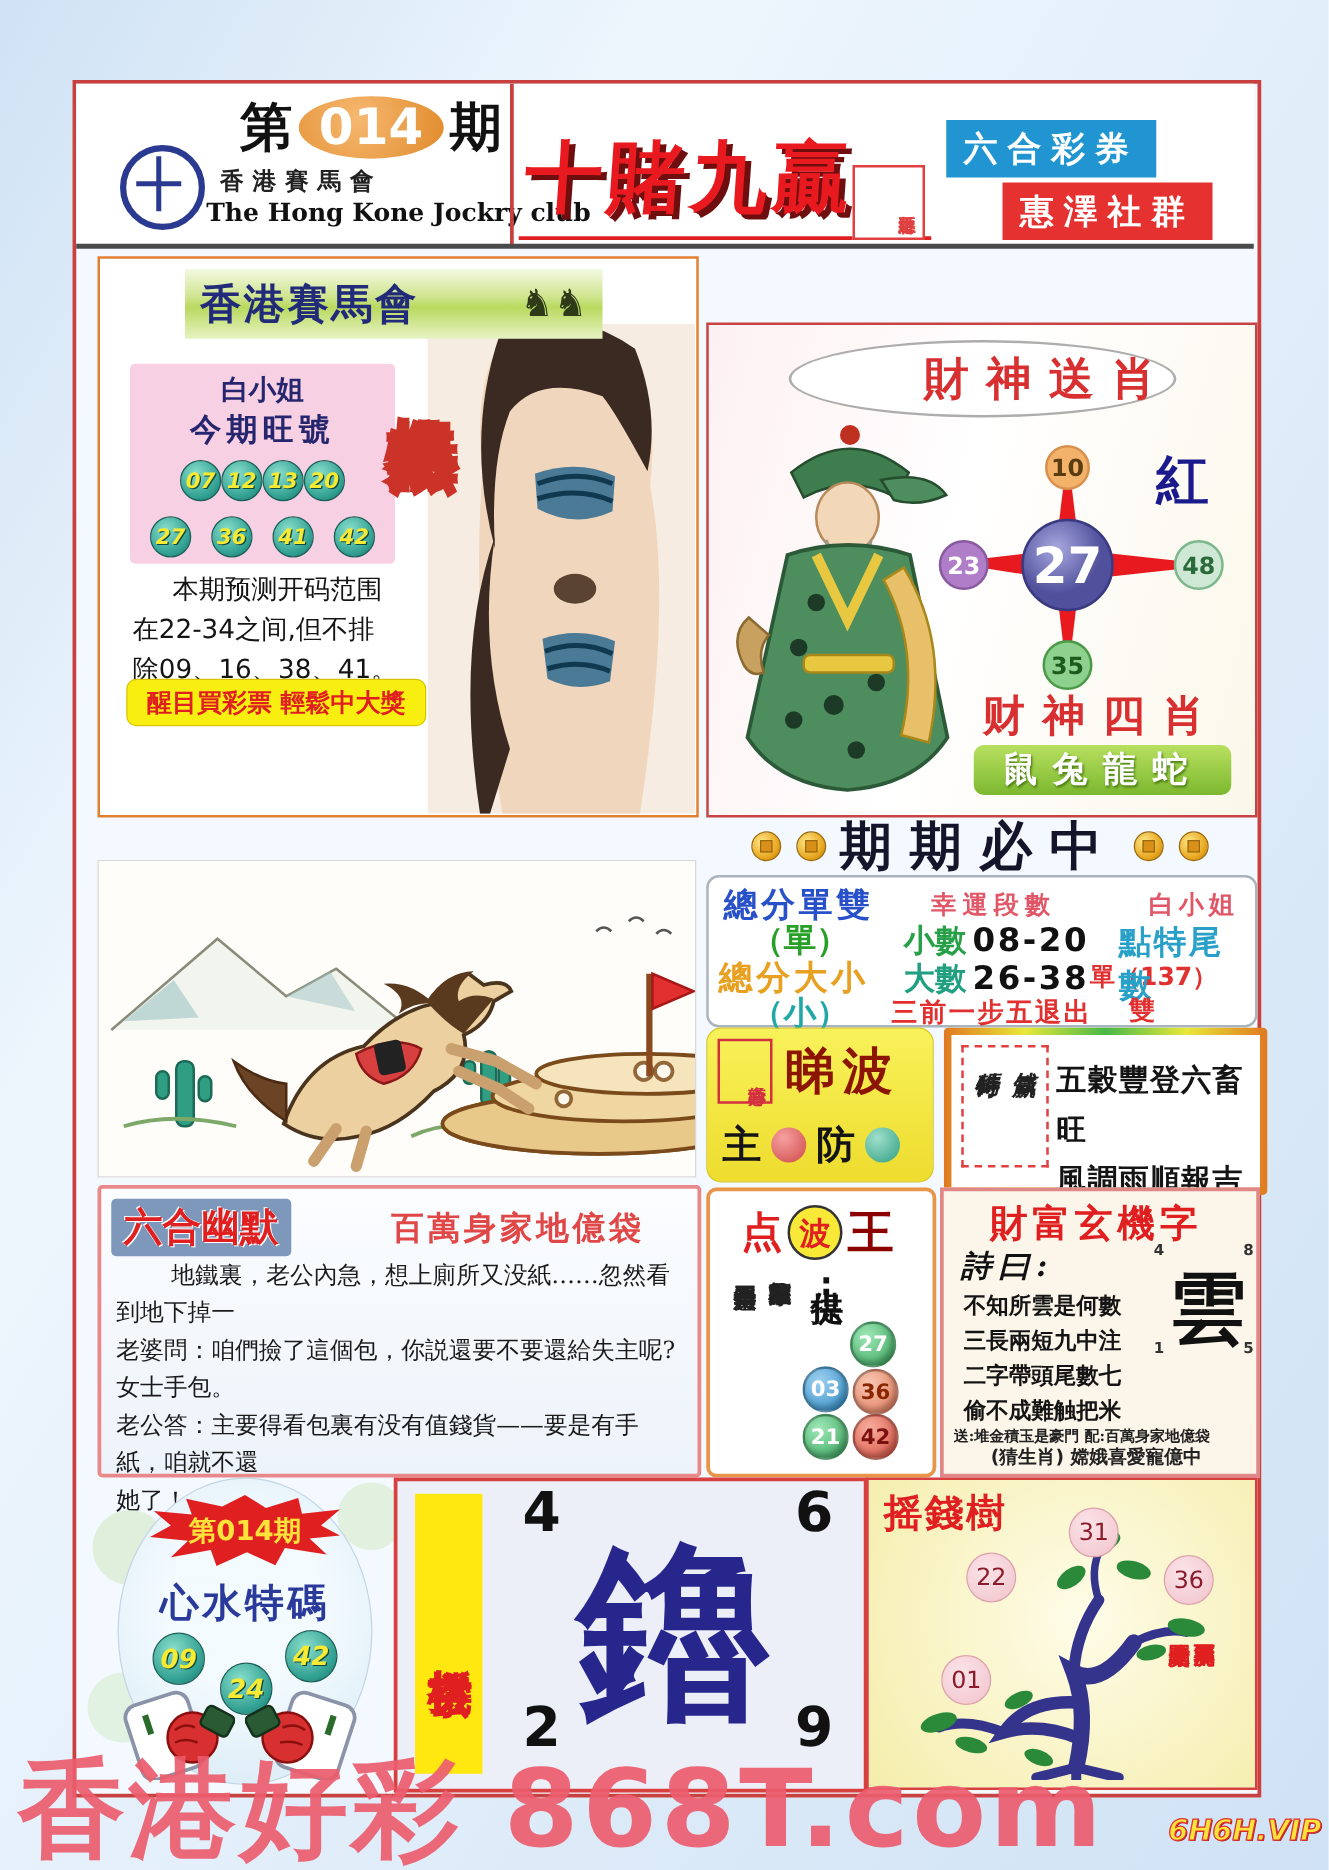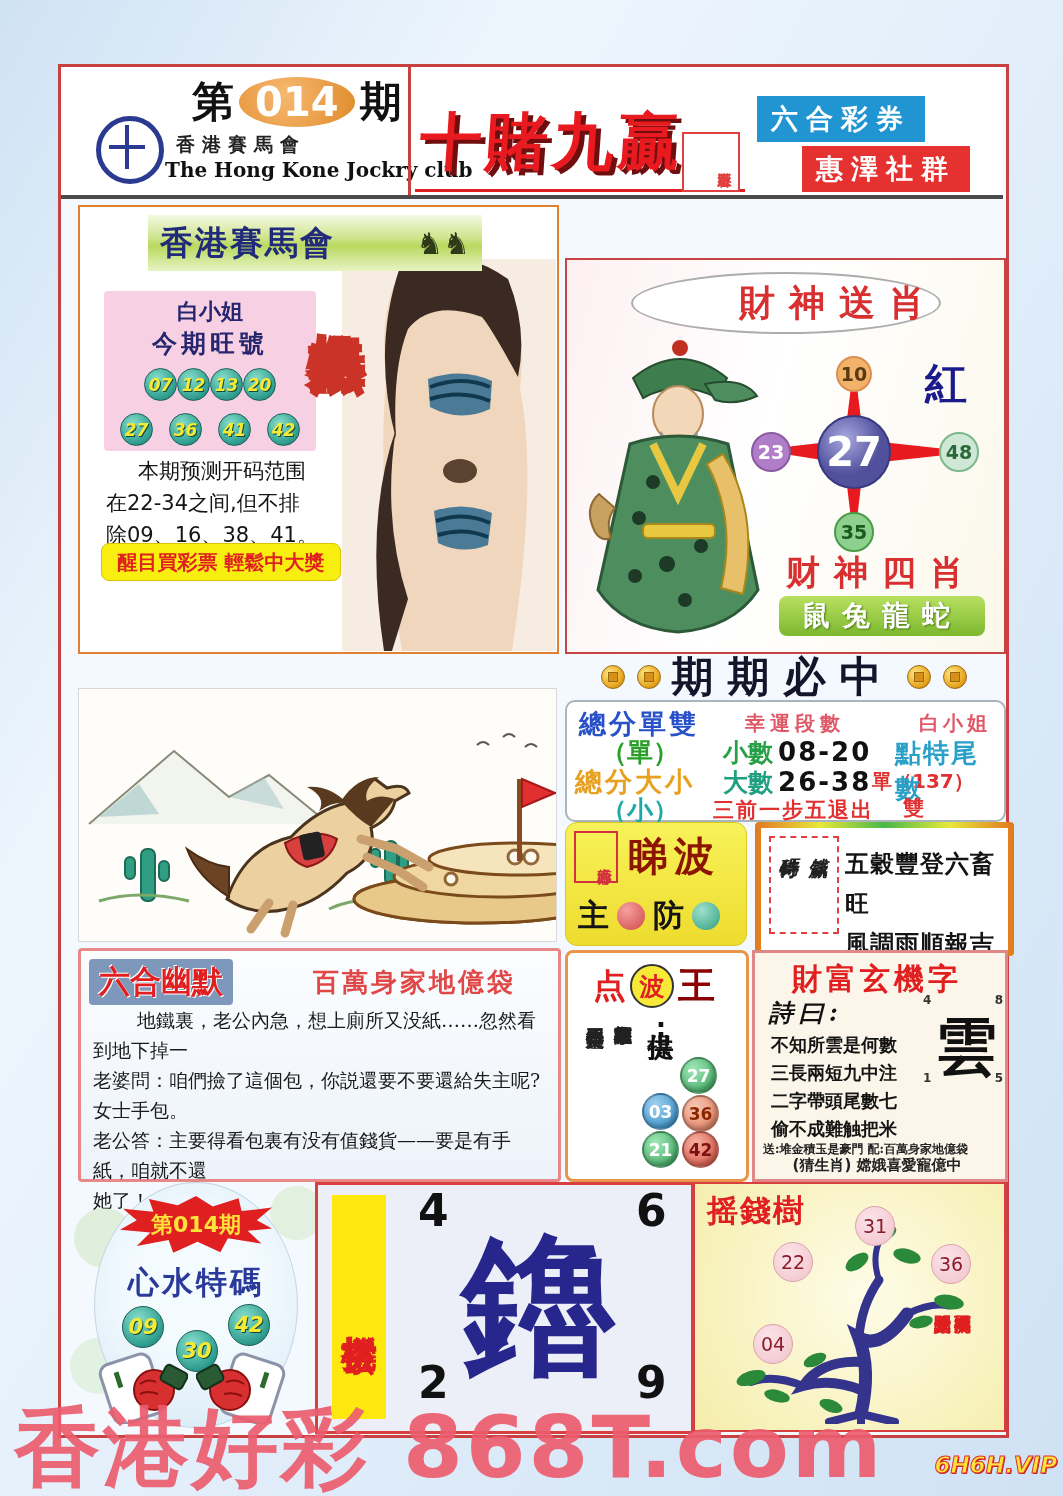--- a/index.html
+++ b/index.html
@@ -207,21 +207,21 @@
     <div class="abs" style="left:190px;top:8px;width:54px;height:54px;border-radius:50%;background:#cfe8c0;opacity:.5"></div>
     <div class="abs" style="left:-10px;top:160px;width:56px;height:56px;border-radius:50%;background:#cfe8c0;opacity:.45"></div>
     <div class="abs" style="left:14px;top:4px;width:202px;height:244px;border-radius:50%;border:1px solid #c4d6e4;
          background:radial-gradient(circle at 50% 42%,#f4fbff 35%,#d4e8f4)"></div>
     <div class="abs burst" style="left:40px;top:18px;width:152px;height:58px">
       <span style="color:#ffe23a;font-weight:900;font-size:22px">第014期</span>
     </div>
     <div class="abs serif" style="left:0;top:84px;width:232px;text-align:center;font-size:31px;font-weight:900;color:#2a3a9a;letter-spacing:3px">心水特碼</div>
     <span class="tealnum bignum abs" style="left:42px;top:128px">09</span>
     <span class="tealnum bignum abs" style="left:148px;top:126px">42</span>
-    <span class="tealnum bignum abs" style="left:96px;top:152px">30</span>
+    <span class="tealnum bignum abs" style="left:96px;top:152px">24</span>
     <svg class="abs" style="left:16px;top:172px" width="92" height="74" viewBox="0 0 92 74">
       <rect x="10" y="8" width="52" height="62" rx="10" fill="#fff" stroke="#8a93a8" stroke-width="3" transform="rotate(-18 36 39)"></rect>
       <rect x="20" y="22" width="5" height="16" fill="#2a6a2a" transform="rotate(-18 22 30)"></rect>
       <circle cx="58" cy="40" r="20" fill="#d83030" stroke="#8a1010" stroke-width="2"></circle>
       <path d="M44 34 q8 -6 16 -2 M44 44 q8 -4 18 0" stroke="#8a1010" stroke-width="2" fill="none"></path>
       <rect x="66" y="18" width="24" height="18" rx="4" fill="#2a5a34" stroke="#14301a" stroke-width="2" transform="rotate(28 78 27)"></rect>
     </svg>
     <svg class="abs" style="left:116px;top:172px" width="92" height="74" viewBox="0 0 92 74">
       <rect x="30" y="8" width="52" height="62" rx="10" fill="#fff" stroke="#8a93a8" stroke-width="3" transform="rotate(18 56 39)"></rect>
       <rect x="66" y="22" width="5" height="16" fill="#2a6a2a" transform="rotate(18 68 30)"></rect>
@@ -410,21 +410,21 @@
         <ellipse cx="210" cy="112" rx="12" ry="6" transform="rotate(-12 210 112)"></ellipse>
         <ellipse cx="40" cy="168" rx="15" ry="7" transform="rotate(-18 40 168)"></ellipse>
         <ellipse cx="66" cy="186" rx="13" ry="6" transform="rotate(14 66 186)"></ellipse>
         <ellipse cx="104" cy="150" rx="12" ry="6" transform="rotate(-24 104 150)"></ellipse>
         <ellipse cx="120" cy="196" rx="12" ry="6" transform="rotate(20 120 196)"></ellipse>
       </g>
     </svg>
     <span class="pinknum abs" style="left:160px;top:22px">31</span>
     <span class="pinknum abs" style="left:78px;top:58px">22</span>
     <span class="pinknum abs" style="left:236px;top:60px">36</span>
-    <span class="pinknum abs" style="left:58px;top:140px">04</span>
+    <span class="pinknum abs" style="left:58px;top:140px">01</span>
     <div class="abs vtext serif" style="left:238px;top:118px;height:126px;font-size:17px;font-weight:900;color:#e02020;line-height:20px">
       <div>頭虎腦不簡單</div>
       <div>八點三十才開獎</div>
     </div>
   </div>
 
   <div class="abs watermark" style="left:14px;top:1390px">香港好彩 868T.com</div>
   <div class="abs wm-corner" style="right:6px;top:1452px">6H6H.VIP</div>
 </div>
 

